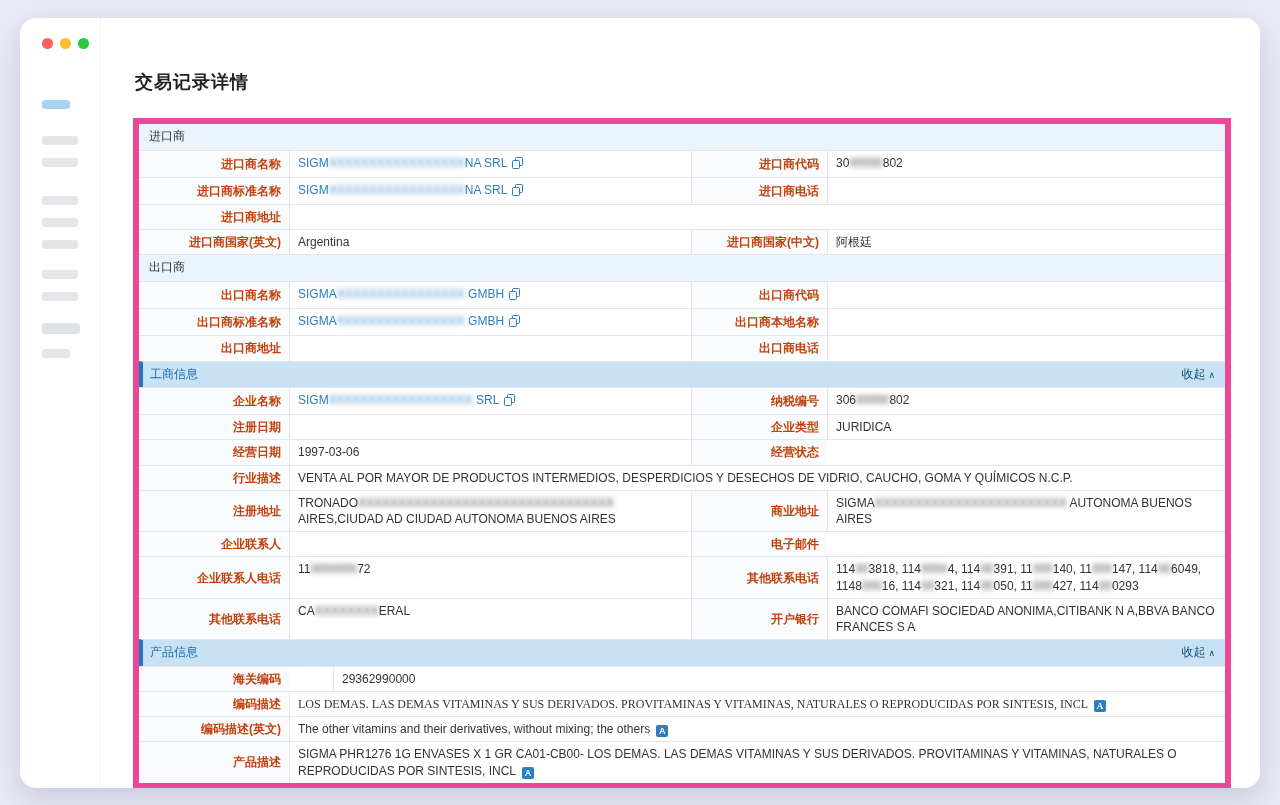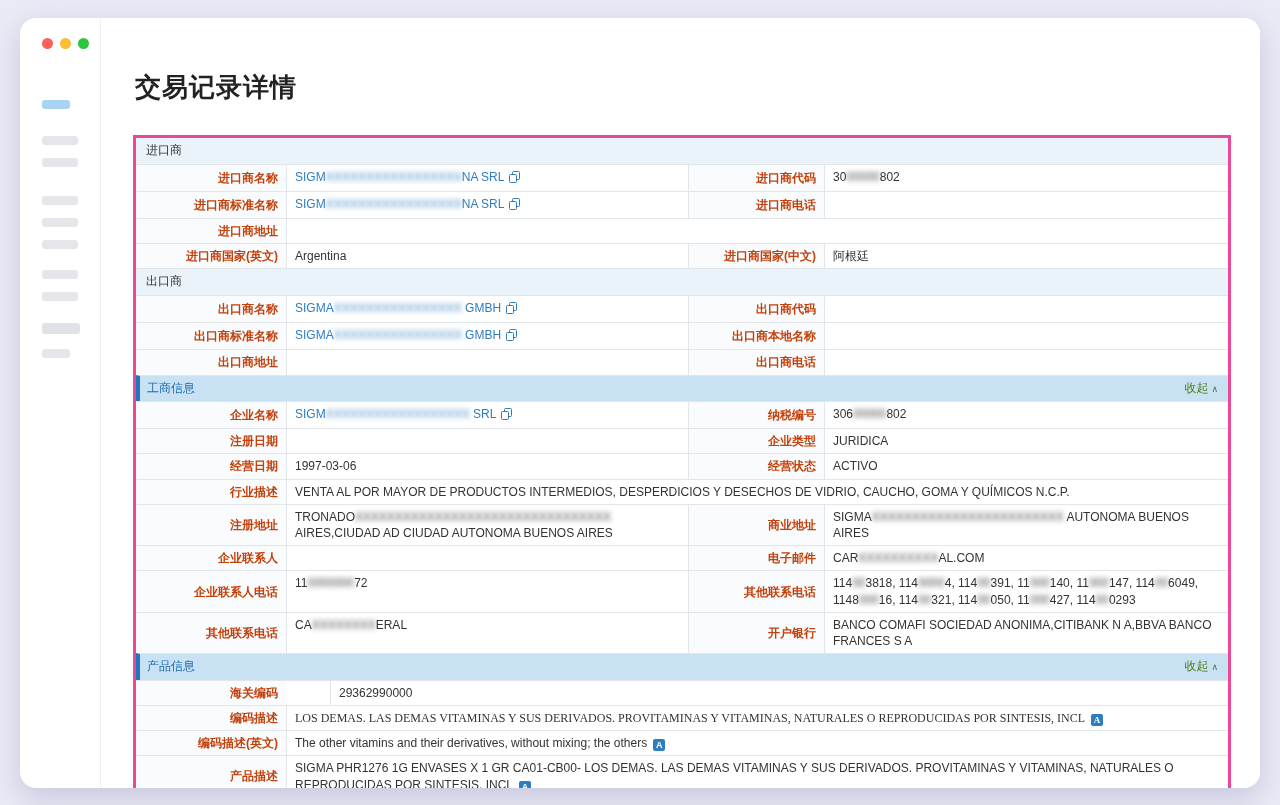--- a/index.html
+++ b/index.html
@@ -21,39 +21,39 @@
   .sidebar { position:absolute; left:22px; top:0; width:60px; height:100%; }
   .skel { position:absolute; left:0; border-radius:3px; }
 
   .main {
     position:absolute; left:80px; top:0; right:0; bottom:0;
     border-left:1px solid #f0f1f4;
     padding:52px 30px 20px 32px;
     background:#fff;
     overflow:hidden;
   }
-  .page-title { font-size:26px; font-weight:700; color:#222; margin:0 0 30px 2px; letter-spacing:1px; }
+  .page-title { font-size:18px; font-weight:700; color:#222; margin:0 0 24px 2px; letter-spacing:1px; }
 
   .detail-table {
     width:1098px;
-    border:3px solid #ec4899;
+    border:6px solid #ec4899;
     font-size:12px;
     color:#333;
   }
   .sec-head {
     padding:5px 10px; font-size:12px; line-height:1.3;
   }
   .sec-head.plain { background:#eaf3fa; color:#333; }
   .sec-head.blue {
     background:#c8e2f4; color:#1a6cb0;
     display:flex; justify-content:space-between; align-items:center;
     border-left:4px solid #2176bd; padding-left:7px;gap:16px;
   }
   .sec-head + .trow, .trow + .trow, .trow + .sec-head, .sec-head + .sec-head { border-top:1px solid #e2e6ea; }
-  .collapse { color:#4d7c0f; cursor:pointer; font-size:12px; }
+  .collapse { color:#0c4a6e; cursor:pointer; font-size:12px; }
   .collapse .caret { font-size:9px; margin-left:3px; }
 
   .trow {
     display:grid;
     grid-template-columns:150px 402px 136px 1fr;
     min-height:23px;
   }
   .cell { padding:4px 8px; line-height:1.35; border-left:1px solid #e2e6ea; }
   .trow > .cell:first-child { border-left:none; }
   .lbl {
@@ -167,37 +167,35 @@
         <div class="trow">
           <div class="cell lbl">注册日期</div>
           <div class="cell val"></div>
           <div class="cell lbl">企业类型</div>
           <div class="cell val"><span>JURIDICA</span></div>
         </div>
         <div class="trow">
           <div class="cell lbl">经营日期</div>
           <div class="cell val"><span>1997-03-06</span></div>
           <div class="cell lbl">经营状态</div>
-          <div class="cell val"><span>ACTIVO</span></div>
         </div>
         <div class="trow">
           <div class="cell lbl">行业描述</div>
           <div class="cell val" style="grid-column: span 3;"><span>VENTA AL POR MAYOR DE PRODUCTOS INTERMEDIOS, DESPERDICIOS Y DESECHOS DE VIDRIO, CAUCHO, GOMA Y QUÍMICOS N.C.P.</span></div>
         </div>
         <div class="trow">
           <div class="cell lbl">注册地址</div>
           <div class="cell val"><span>TRONADO</span><span class="blur">XXXXXXXXXXXXXXXXXXXXXXXXXXXXXXXX</span><span> AIRES,CIUDAD AD CIUDAD AUTONOMA BUENOS AIRES</span></div>
           <div class="cell lbl">商业地址</div>
           <div class="cell val"><span>SIGMA</span><span class="blur">XXXXXXXXXXXXXXXXXXXXXXXX</span><span> AUTONOMA BUENOS AIRES</span></div>
         </div>
         <div class="trow">
           <div class="cell lbl">企业联系人</div>
           <div class="cell val"></div>
           <div class="cell lbl">电子邮件</div>
-          <div class="cell val"><span>CAR</span><span class="blur">XXXXXXXXXX</span><span>AL.COM</span></div>
         </div>
         <div class="trow">
           <div class="cell lbl">企业联系人电话</div>
           <div class="cell val"><span>11</span><span class="blur">0000000</span><span>72</span></div>
           <div class="cell lbl">其他联系电话</div>
           <div class="cell val"><span>114</span><span class="blur">00</span><span>3818, 114</span><span class="blur">0000</span><span>4, 114</span><span class="blur">00</span><span>391, 11</span><span class="blur">000</span><span>140, 11</span><span class="blur">000</span><span>147, 114</span><span class="blur">00</span><span>6049, 1148</span><span class="blur">000</span><span>16, 114</span><span class="blur">00</span><span>321, 114</span><span class="blur">00</span><span>050, 11</span><span class="blur">000</span><span>427, 114</span><span class="blur">00</span><span>0293</span></div>
         </div>
         <div class="trow">
           <div class="cell lbl">其他联系电话</div>
           <div class="cell val"><span>CA</span><span class="blur">XXXXXXXX</span><span>ERAL</span></div>

